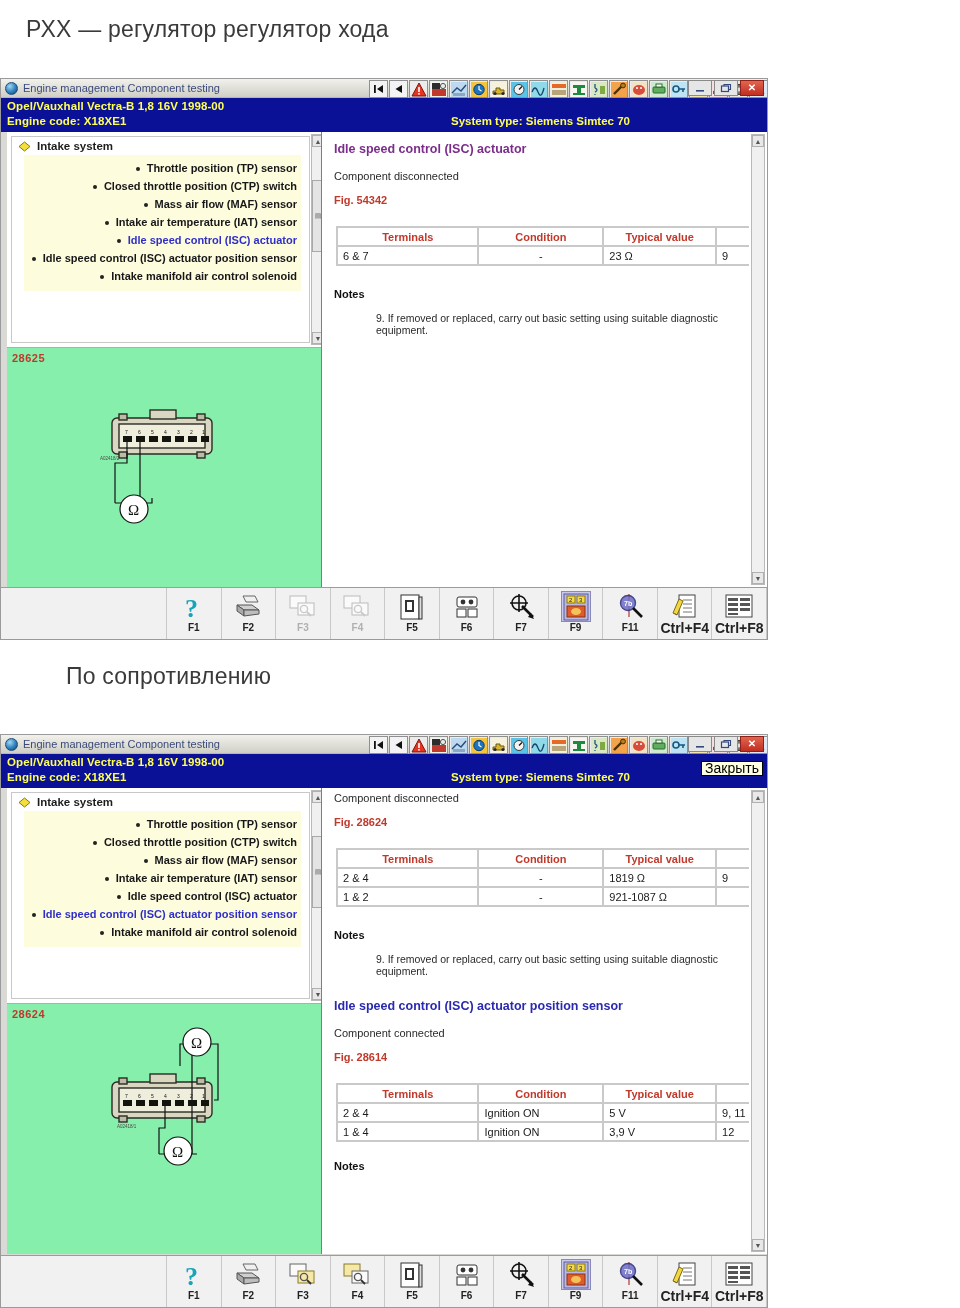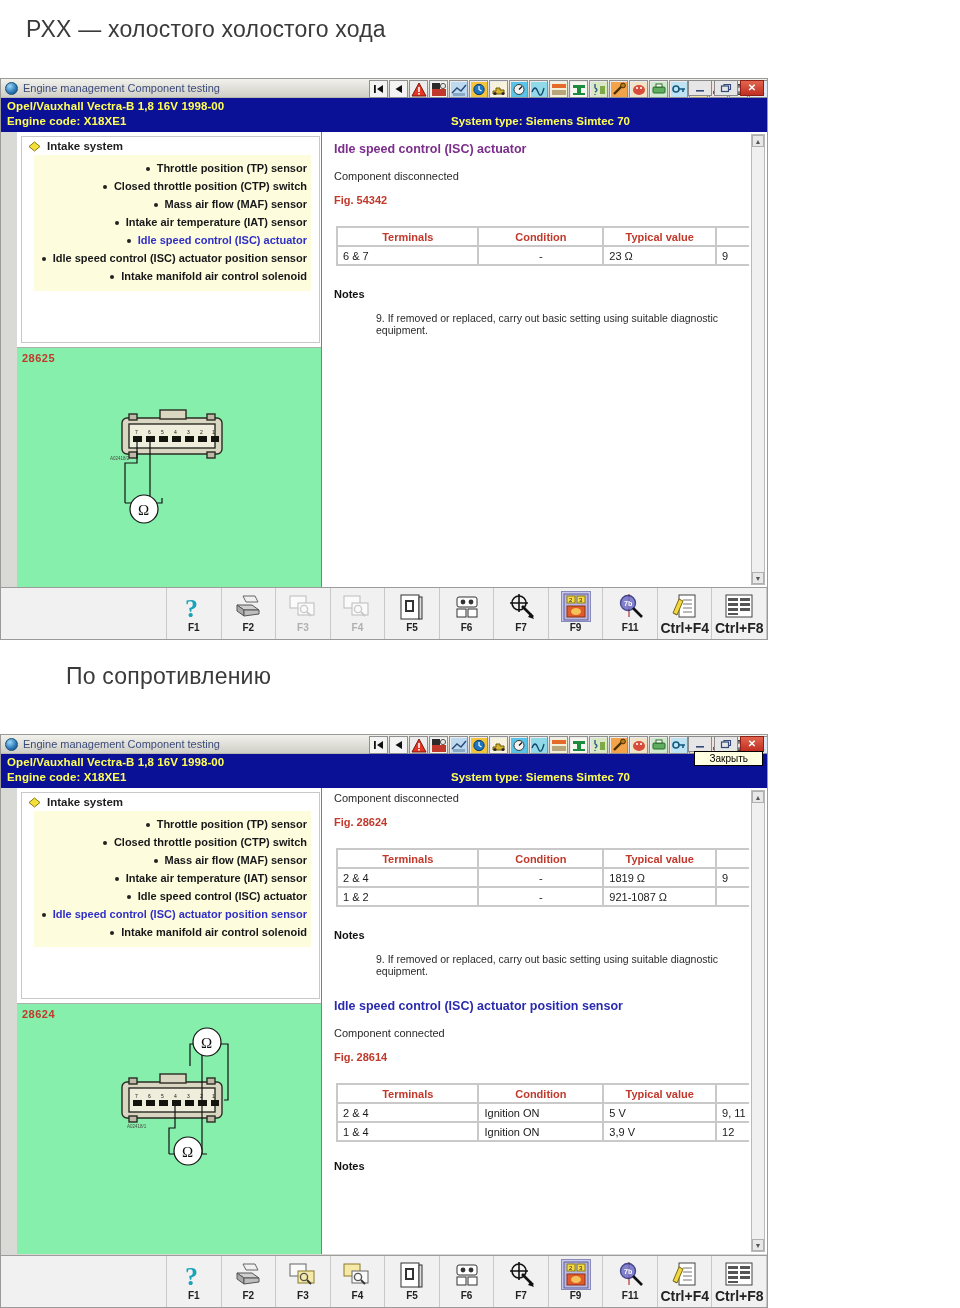--- a/index.html
+++ b/index.html
@@ -74,23 +74,23 @@
     position:absolute; top:1px; right:3px; display:flex; gap:2px;
   }
   .win-btn{
     width:24px;height:16px;border:1px solid #8a8a8a;background:#e6e6e6;
     display:flex;align-items:center;justify-content:center;
   }
   .win-btn.close{ background:linear-gradient(#e2654f,#bf2f22); border-color:#8d2118; }
   .win-btn.close span{ color:#fff; font-size:10px; line-height:10px; font-weight:bold;}
 
   .tooltip-close{
-    position:absolute; top:16px; right:4px;
+    position:absolute; top:26px; right:4px;
     background:#ffffe1; border:1px solid #000;
-    font-size:10px; padding:0 14px; color:#000;
+    font-size:14px; padding:0 3px; color:#000;
     line-height:13px; z-index:30;
   }
 
   
   .infobar{
     position:relative;
     height:34px;
     background:#0b1196;
     color:#ffff54;
     font-weight:bold;
@@ -98,21 +98,21 @@
     padding:2px 0 0 4px;
   }
   .infobar .l1{ position:absolute; left:6px; top:2px; letter-spacing:.1px;}
   .infobar .l2{ position:absolute; left:6px; top:17px; letter-spacing:.1px;}
   .infobar .systype{ position:absolute; left:450px; top:17px; }
 
   
   .wbody{ position:relative; }
 
   .left-col{
-    position:absolute; left:16px; top:0; width:320px;
+    position:absolute; left:6px; top:0; width:320px;
     background:#ffffff;
   }
   .tree-panel{
     position:relative;
     background:#ffffff;
     border-bottom:1px solid #aeaeae;
     overflow:hidden;
   }
   .tree-inner{
     position:absolute; left:4px; top:4px; right:17px; bottom:4px;
@@ -246,21 +246,21 @@
   .fk .glyph{ height:31px; display:flex; align-items:center; justify-content:center;}
   .fk .klabel{ font-size:10px; color:#222; font-weight:bold; line-height:12px;}
   .fk.dim .klabel{ color:#b0b0b0; }
   .fk .klabel.small{ font-size:14px; }
   .fk-tail{ flex:1; }
   .fk.active .glyph{ background:#c9c9f0; border:1px solid #8a8ab8; }
 </style>
 </head>
 <body>
 
-<div id="heading-1" class="slide-heading">РХХ — холостого холостого хода</div>
+<div id="heading-1" class="slide-heading">РХХ — регулятор регулятор хода</div>
 <div id="heading-2" class="slide-heading">По сопротивлению</div>
 
 <div id="window-1" class="app-window">
 
   <div class="titlebar">
     <div class="title-globe"></div>
     <div class="title-text">Engine management Component testing</div>
 
     <div class="tb-icons">
       <div class="tb-btn tb-nav">

